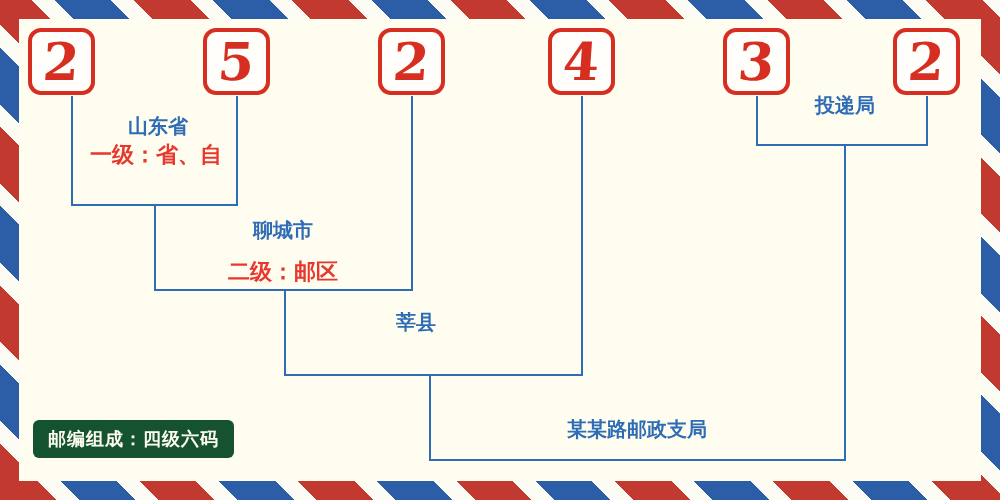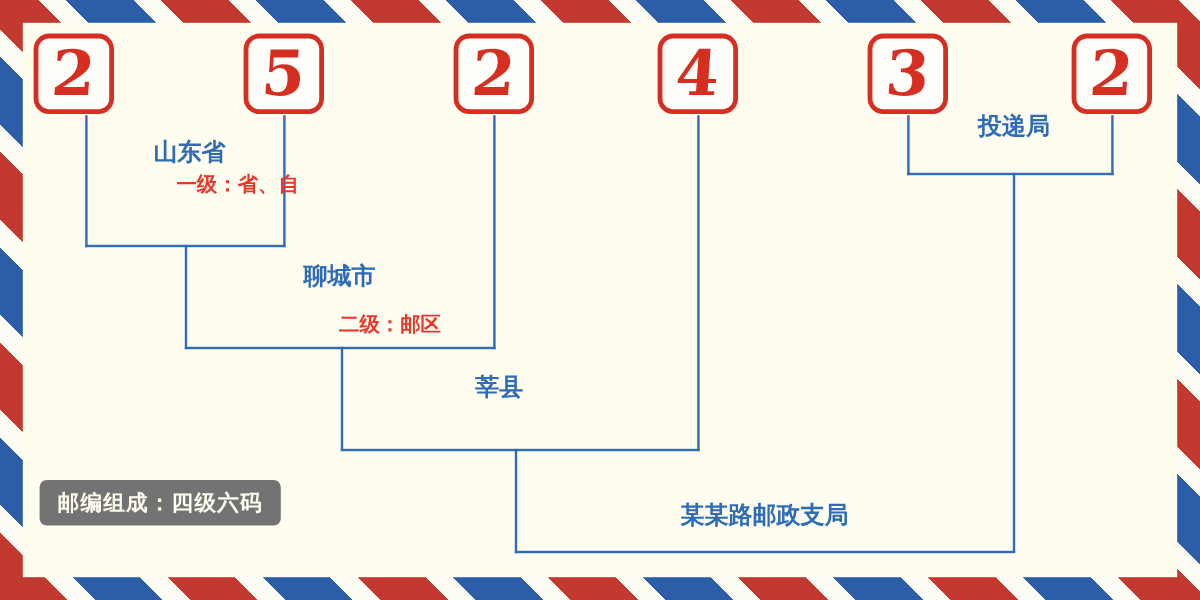--- a/index.html
+++ b/index.html
@@ -62,29 +62,28 @@
     white-space:nowrap;
   }
   .lbl-name{
     color:var(--blue);
     font-weight:bold;
     font-size:20px;
   }
   .lbl-desc{
     color:#e8372c;
     font-weight:bold;
-    font-size:17px;
+    font-size:22px;
     line-height:27px;
-    margin-left:42px;
   }
   .lbl-desc span{display:block;}
   .badge{
     position:absolute;
-    left:33px;top:400px;
-    background:#737373;
+    left:33px;top:420px;
+    background:#14532d;
     color:#fffdf0;
     font-weight:bold;
     font-size:18px;
     padding:7px 15px;
     border-radius:6px;
     letter-spacing:1px;
   }
 </style>
 </head>
 <body>

